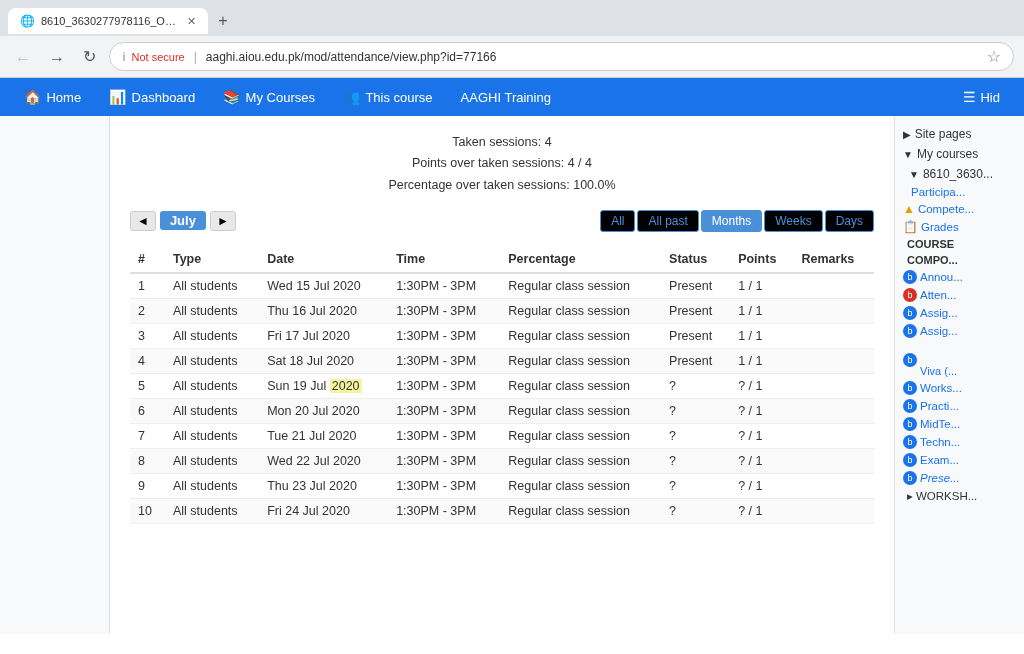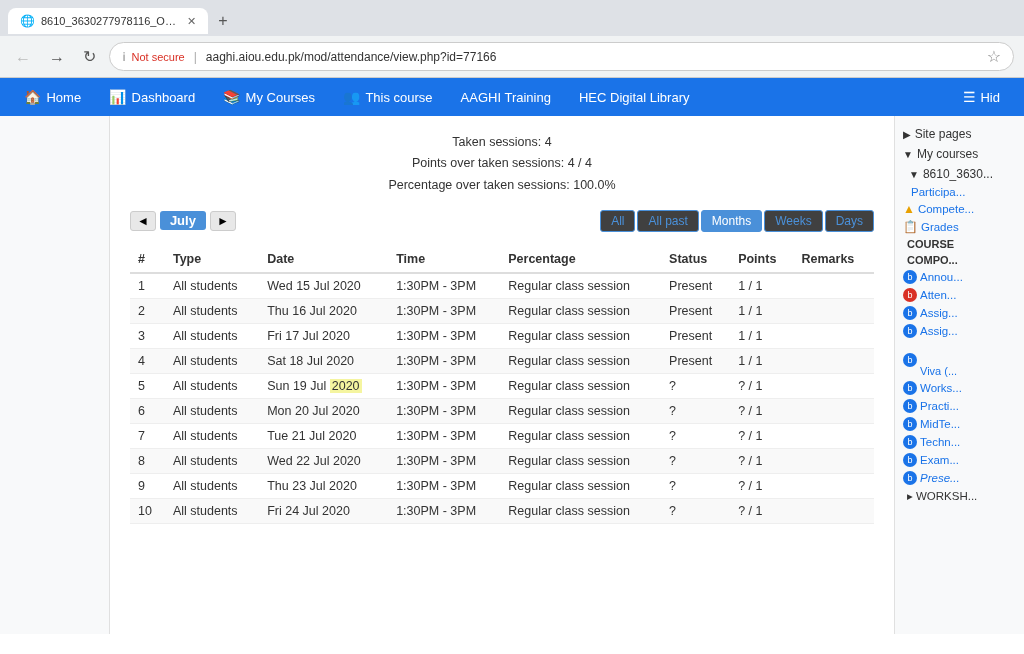--- a/index.html
+++ b/index.html
@@ -32,21 +32,21 @@
 
     
     .stats { text-align: center; margin-bottom: 14px; font-size: 12.5px; color: #333; line-height: 1.7; }
 
     
     .month-nav { display: flex; align-items: center; justify-content: space-between; margin-bottom: 14px; }
     .month-nav-left { display: flex; align-items: center; gap: 4px; }
     .month-btn { background: #e8e8e8; border: 1px solid #ccc; border-radius: 3px; padding: 2px 6px; cursor: pointer; font-size: 12px; }
     .month-label { background: #4a90d9; color: #fff; padding: 2px 10px; border-radius: 3px; font-size: 13px; font-weight: bold; }
     .filter-btns { display: flex; gap: 2px; }
-    .filter-btn { border: 1px solid #4a90d9; background: #404040; color: #4a90d9; padding: 3px 10px; font-size: 12px; cursor: pointer; border-radius: 3px; }
+    .filter-btn { border: 1px solid #4a90d9; background: #000000; color: #4a90d9; padding: 3px 10px; font-size: 12px; cursor: pointer; border-radius: 3px; }
     .filter-btn.active { background: #4a90d9; color: #fff; }
 
     
     .attendance-table { width: 100%; border-collapse: collapse; font-size: 12.5px; }
     .attendance-table th { text-align: left; padding: 6px 8px; color: #333; font-weight: bold; border-bottom: 2px solid #ddd; white-space: nowrap; }
     .attendance-table td { padding: 5px 8px; border-bottom: 1px solid #eee; color: #333; white-space: nowrap; }
     .attendance-table tr:nth-child(even) { background: #f9f9f9; }
     .rs-header { display: flex; align-items: center; gap: 4px; font-size: 12px; color: #333; padding: 3px 8px; cursor: pointer; }
     .rs-icon { display: inline-block; width: 14px; height: 14px; border-radius: 50%; font-size: 9px; color: #fff; text-align: center; line-height: 14px; margin-right: 3px; flex-shrink: 0; }
     .rs-icon.blue { background: #1a73e8; }
@@ -91,23 +91,20 @@
   <div class="nav-item">
     <span class="nav-icon">📚</span>
     <span>My Courses</span>
   </div>
   <div class="nav-item">
     <span class="nav-icon">👥</span>
     <span>This course</span>
   </div>
   <div class="nav-item">
     <span>AAGHI Training</span>
-  </div>
-  <div class="nav-item">
-    <span>HEC Digital Library</span>
   </div>
   <div class="nav-item nav-right">
     <span class="nav-icon">☰</span>
     <span>Hid</span>
   </div>
 </div>
 
 <div class="main-layout">
 
   <div class="left-sidebar"></div>

